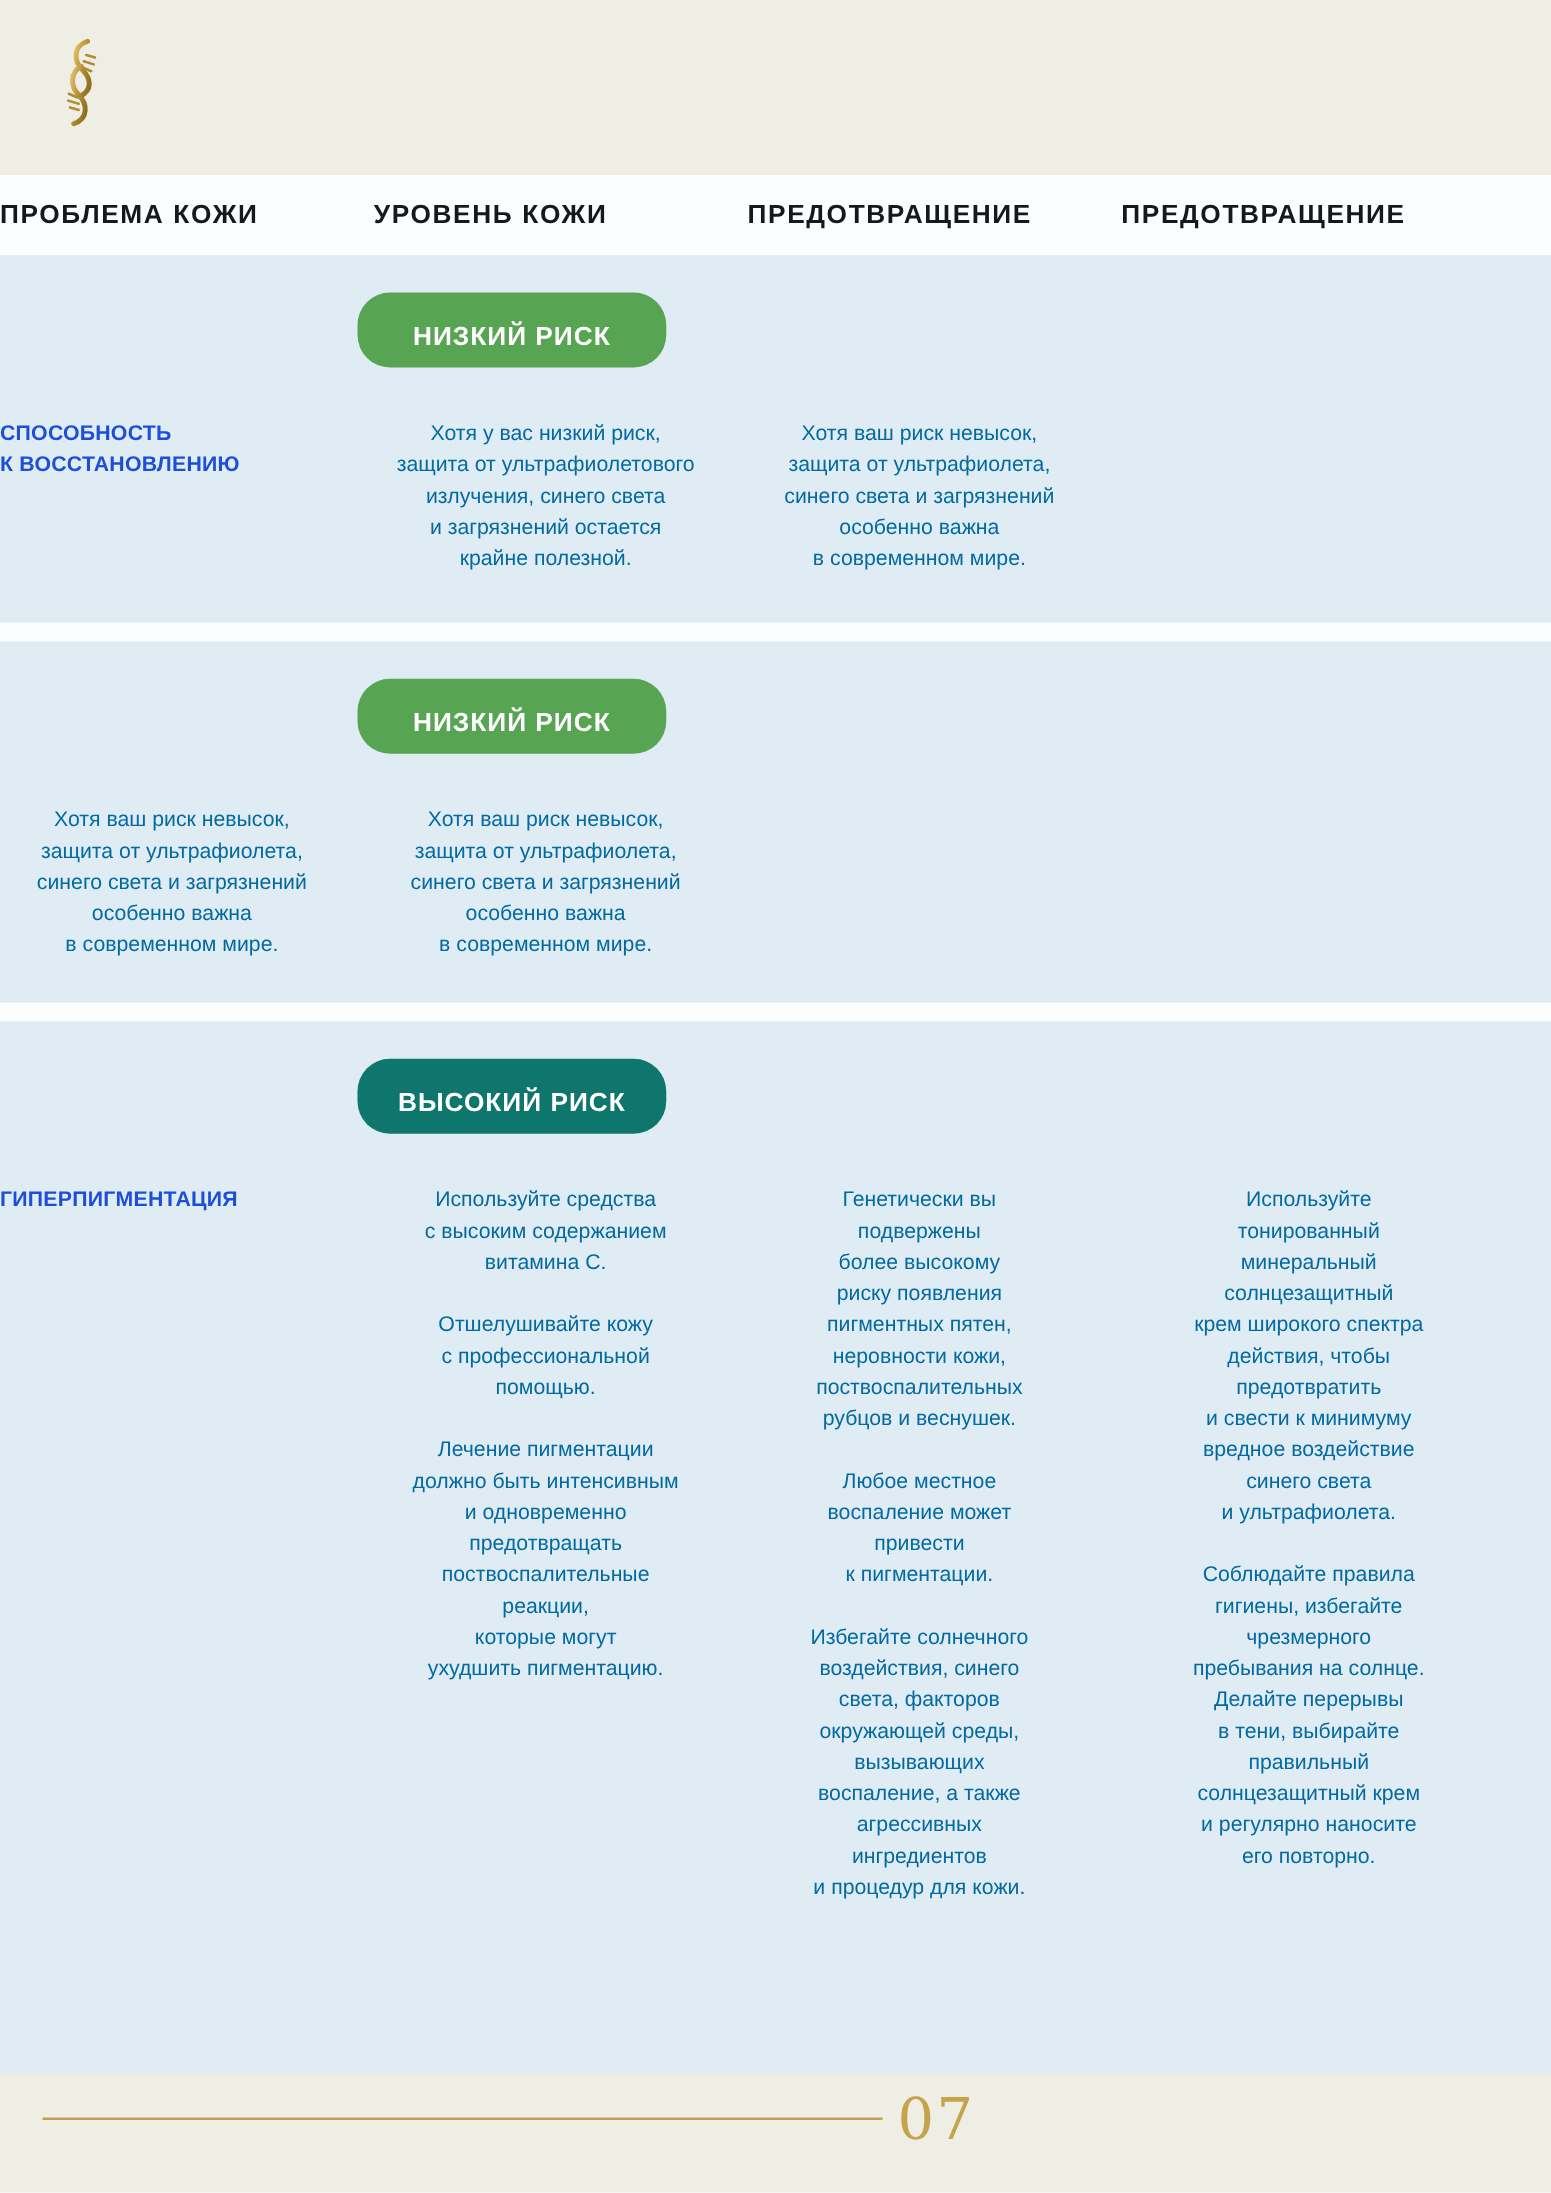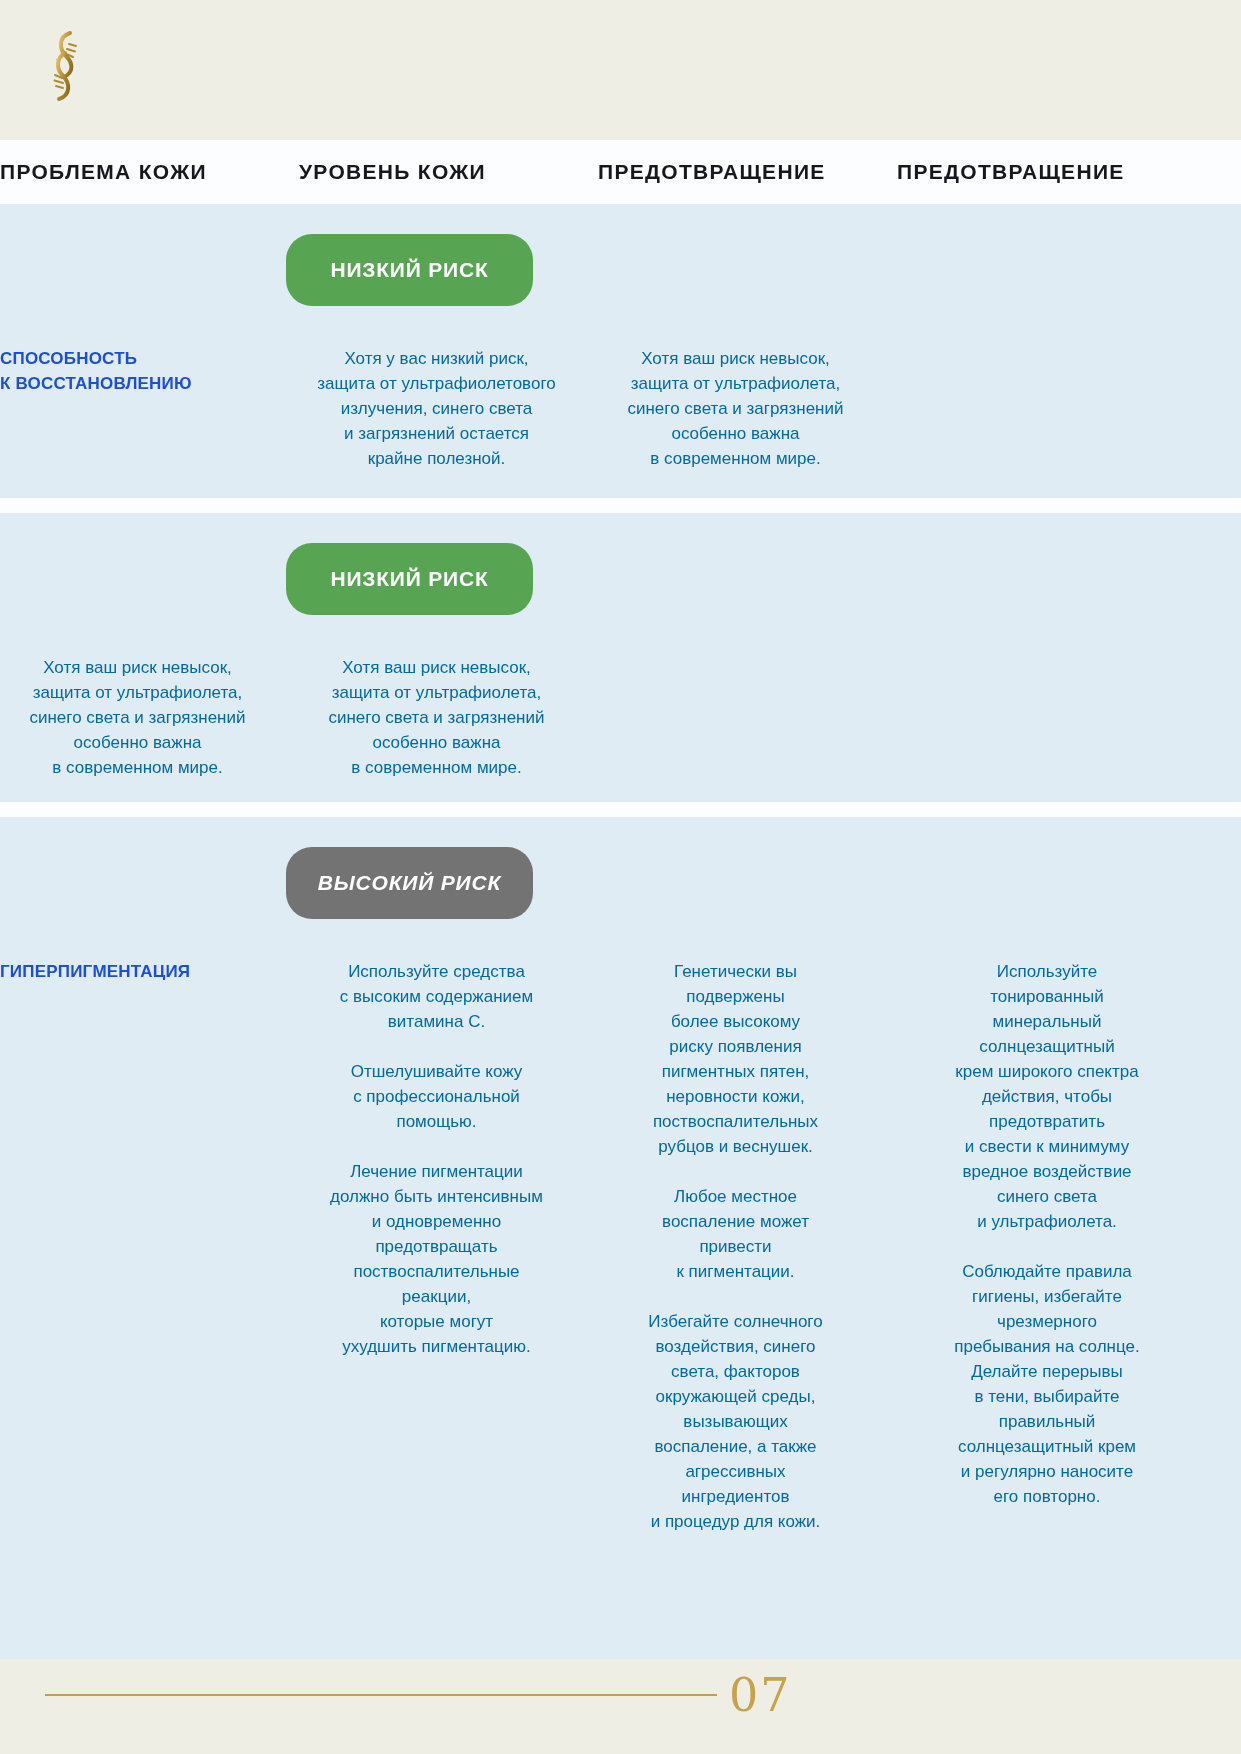--- a/index.html
+++ b/index.html
@@ -26,36 +26,36 @@
   .panel{
     background:#dfecf4;
     padding-top:30px;box-sizing:border-box;
     margin-bottom:15px;overflow:hidden;
   }
   .panel.p1{height:294px;}
   .panel.p2{height:289px;}
   .panel.p3{height:842px;margin-bottom:0;}
   .badge{
     display:inline-block;margin-left:-13px;
-    min-width:247px;height:72px;line-height:72px;
+    min-width:247px;height:60px;line-height:72px;
     border-radius:26px;box-sizing:border-box;
     color:#ffffff;font-size:21px;font-weight:bold;letter-spacing:0.8px;
     text-align:center;padding:0 18px;
   }
   .content-row{margin-top:40px;align-items:start;}
   .problem{
     font-size:17px;font-weight:bold;color:#1d4ed8;
     line-height:25px;white-space:pre-line;letter-spacing:0.2px;
     padding-right:24px;
   }
   .body-text{
     font-size:17px;color:#0369a1;line-height:25px;
     white-space:pre-line;padding-right:24px;text-align:center;
   }
-  .footer{position:absolute;left:15px;bottom:0;width:1202px;height:94px;}
+  .footer{position:absolute;left:4px;bottom:0;width:1202px;height:94px;}
   .rule{position:absolute;left:30px;top:34px;width:672px;height:2px;background:#c2a04b;}
   .pagenum{
     position:absolute;left:714px;top:8px;
     font-family:"DejaVu Serif",serif;font-size:46px;
     color:#c6a24a;font-weight:normal;letter-spacing:2px;
   }
 </style>
 </head>
 <body>
 
@@ -127,21 +127,21 @@
 синего света и загрязнений
 особенно важна
 в современном мире.</div>
       <div class="body-text"></div>
     </div>
   </section>
 
   <section class="panel p3">
     <div class="grid">
       <div></div>
-      <div><span class="badge" style="background: #737373; font-style: italic;">ВЫСОКИЙ РИСК</span></div>
+      <div><span class="badge" style="background: #0f766e;">ВЫСОКИЙ РИСК</span></div>
       <div></div>
         <div></div>
     </div>
     <div class="grid content-row">
       <div class="problem">ГИПЕРПИГМЕНТАЦИЯ</div>
       <div class="body-text">Используйте средства
 с высоким содержанием
 витамина C.
 
 Отшелушивайте кожу

